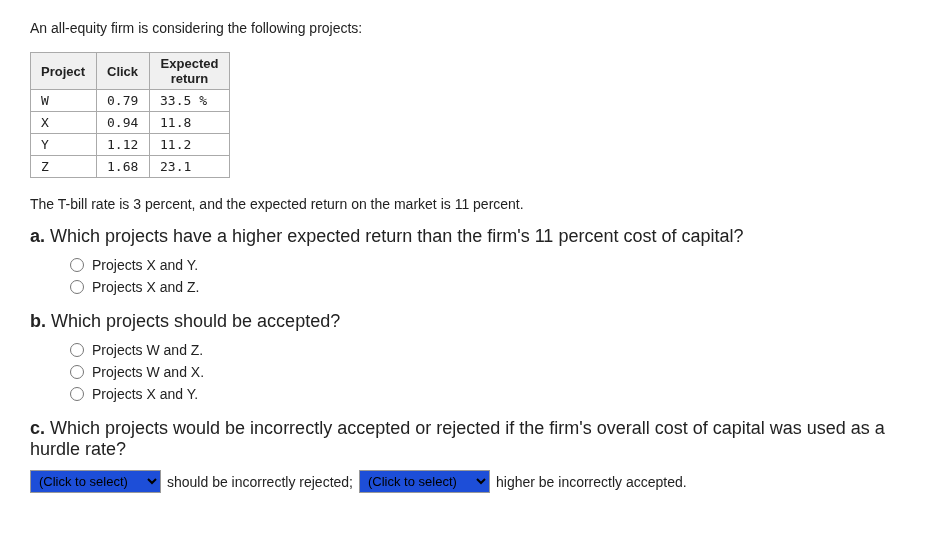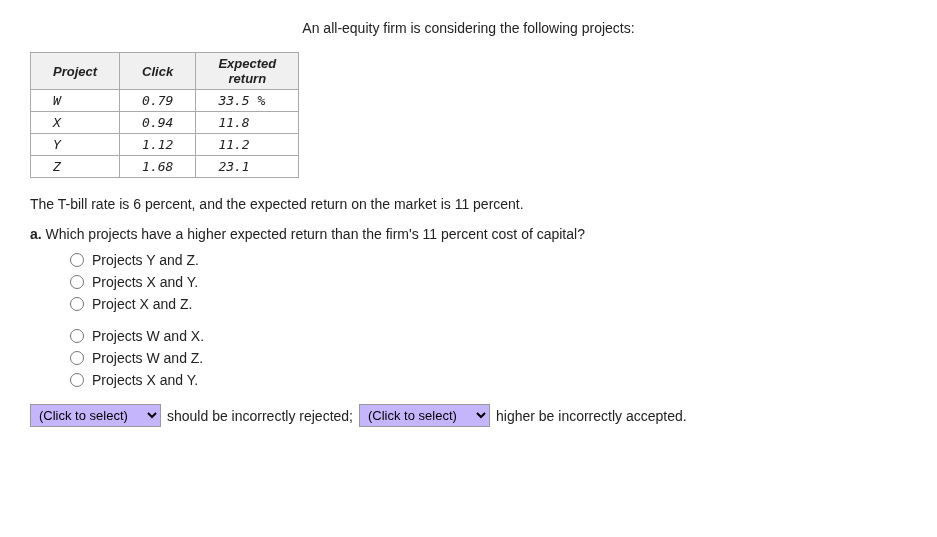--- a/index.html
+++ b/index.html
@@ -8,48 +8,46 @@
       font-size: 14px;
       color: #222;
       background: #fff;
       padding: 20px 30px;
       width: 937px;
       min-height: 537px;
     }
     .intro {
       margin-bottom: 16px;
       font-size: 14px;
-      text-align: center;
     }
     table {
       border-collapse: collapse;
       margin-bottom: 18px;
       min-width: 200px;
     }
     table th, table td {
       border: 1px solid #aaa;
-      padding: 3px 22px;
+      padding: 3px 10px;
       font-size: 13px;
       text-align: left;
-      font-style: italic;
     }
     table th {
       background: #f0f0f0;
       font-weight: bold;
     }
     table td {
       font-family: monospace;
       font-size: 13px;
     }
     .section {
       margin-bottom: 16px;
     }
     .question {
       margin-bottom: 10px;
-      font-size: 14px;
+      font-size: 18px;
     }
     .question strong { font-weight: bold; }
     .options {
       margin-left: 40px;
       margin-top: 6px;
     }
     .option-item {
       display: flex;
       align-items: center;
       margin-bottom: 6px;
@@ -74,21 +72,21 @@
       display: flex;
       align-items: center;
       flex-wrap: wrap;
       gap: 6px;
       font-size: 14px;
     }
     select {
       font-size: 13px;
       padding: 2px 4px;
       border: 1px solid #999;
-      background: #c4b5fd;
+      background: #1d4ed8;
       cursor: pointer;
     }
     .th-expected {
       text-align: center;
     }
   </style>
 </head>
 <body>
 
 <p class="intro">An all-equity firm is considering the following projects:</p>
@@ -118,59 +116,61 @@
         <td>11.2</td>
       </tr>
       <tr>
         <td>Z</td>
         <td>1.68</td>
         <td>23.1</td>
       </tr>
     </tbody>
 </table>
 
-<p class="tbill-text">The T-bill rate is 6 percent, and the expected return on the market is 11 percent.</p>
+<p class="tbill-text">The T-bill rate is 3 percent, and the expected return on the market is 11 percent.</p>
 
 <div class="section">
   <p class="question">
     <strong>a.</strong><span id="qa-text"> Which projects have a higher expected return than the firm's 11 percent cost of capital?</span>
   </p>
   <div class="options" id="qa-options">
-  <div class="option-item">
-        <input type="radio" name="qa" style="">
-        <span>Projects Y and Z.</span>
-      </div>
       <div class="option-item">
         <input type="radio" name="qa" style="">
         <span>Projects X and Y.</span>
       </div>
       <div class="option-item">
         <input type="radio" name="qa" style="">
-        <span>Project X and Z.</span>
+        <span>Projects X and Z.</span>
       </div>
     </div>
 </div>
 
 <div class="section">
+  <p class="question">
+    <strong>b.</strong><span id="qb-text"> Which projects should be accepted?</span>
+  </p>
   <div class="options" id="qb-options">
   <div class="option-item">
         <input type="radio" name="qb" style="">
-        <span>Projects W and X.</span>
+        <span>Projects W and Z.</span>
       </div>
       <div class="option-item">
         <input type="radio" name="qb" style="">
-        <span>Projects W and Z.</span>
+        <span>Projects W and X.</span>
       </div>
       <div class="option-item">
         <input type="radio" name="qb" style="">
         <span>Projects X and Y.</span>
       </div>
     </div>
 </div>
 
 <div class="part-c">
+  <p class="question">
+    <strong>c.</strong><span id="qc-text"> Which projects would be incorrectly accepted or rejected if the firm's overall cost of capital was used as a hurdle rate?</span>
+  </p>
   <div class="part-c-row">
     <select id="dropdown1"><option value="(Click to select)">(Click to select)</option><option value="Projects W and X">Projects W and X</option><option value="Projects Y and Z">Projects Y and Z</option><option value="Project W">Project W</option><option value="Project X">Project X</option><option value="Project Y">Project Y</option><option value="Project Z">Project Z</option></select>
     <span>should be incorrectly rejected;</span>
     <select id="dropdown2"><option value="(Click to select)">(Click to select)</option><option value="Projects W and X">Projects W and X</option><option value="Projects Y and Z">Projects Y and Z</option><option value="Project W">Project W</option><option value="Project X">Project X</option><option value="Project Y">Project Y</option><option value="Project Z">Project Z</option></select>
     <span>higher be incorrectly accepted.</span>
   </div>
 </div>
 
 </body></html>

